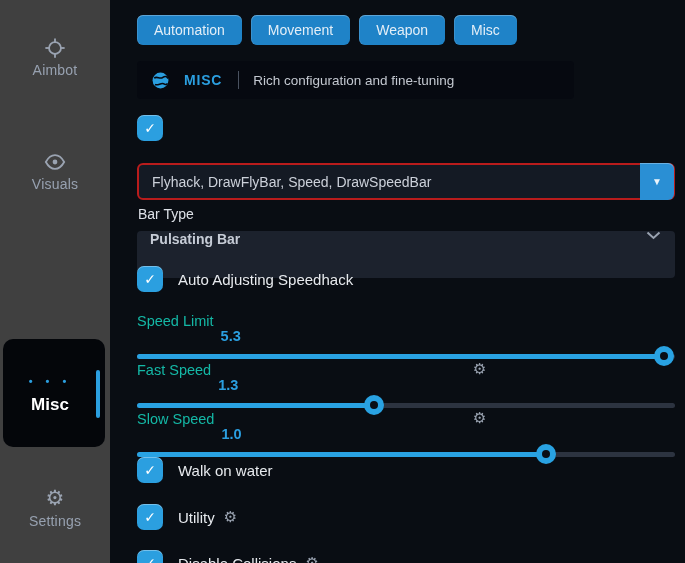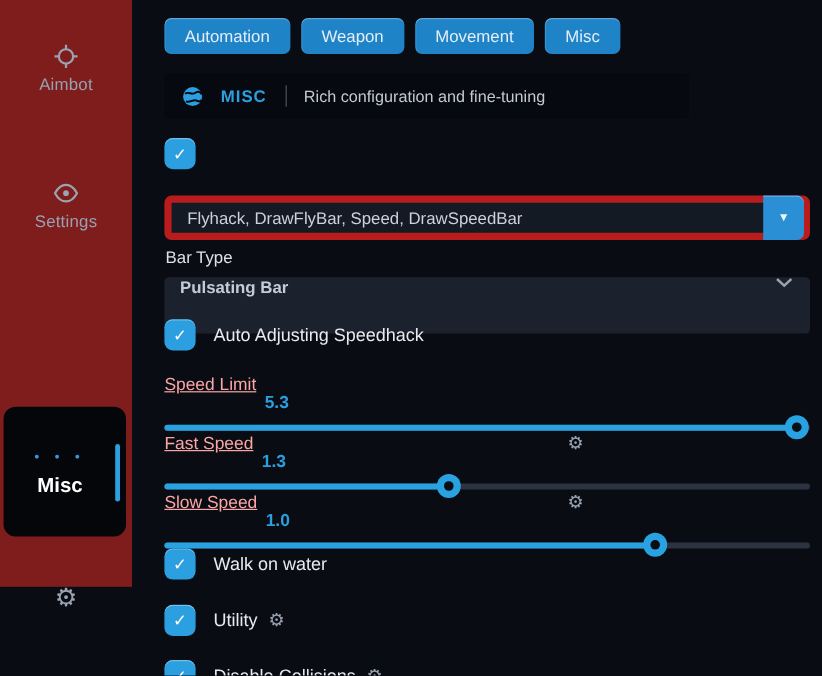--- a/index.html
+++ b/index.html
@@ -3,21 +3,21 @@
 <meta charset="utf-8">
 <style>
   html,body{margin:0;padding:0;}
   body{
     width:685px;height:563px;position:relative;overflow:hidden;
     background:#090d13;
     font-family:"Liberation Sans","DejaVu Sans",sans-serif;
     -webkit-font-smoothing:antialiased;
   }
   
-  .sidebar{position:absolute;left:0;top:0;width:110px;height:489px;background:#7f1d1d;}
+  .sidebar{position:absolute;left:0;top:0;width:110px;height:563px;background:#404040;}
   .nav-item{position:absolute;left:0;width:110px;text-align:center;color:#97a1b0;cursor:pointer;}
   .nav-item .nav-icon{display:inline-block;height:22px;line-height:22px;}
   .nav-item .nav-label{display:block;margin-top:4px;font-size:14px;letter-spacing:.2px;}
   .nav-icon svg{vertical-align:middle;}
   .gear-glyph{font-family:"DejaVu Sans",sans-serif;color:#9aa3b1;}
   .misc-card{
     position:absolute;left:3px;top:339px;width:102px;height:108px;
     background:#04060a;border-radius:10px;cursor:pointer;
   }
   .misc-dots{position:absolute;left:0;right:8px;top:36px;text-align:center;letter-spacing:5px;
@@ -48,41 +48,41 @@
     align-items:center;justify-content:center;cursor:pointer;flex:0 0 auto;
     box-shadow:inset 0 1px 0 rgba(255,255,255,.35);
   }
   .checkbox .check{color:#fff;font-size:14px;font-weight:bold;visibility:hidden;}
   .checkbox.checked .check{visibility:visible;}
   .check-label{color:#e7eaee;font-size:15px;margin-left:15px;}
   .row-gear{margin-left:9px;font-size:15px;cursor:pointer;}
   
   .multiselect{
     position:absolute;left:137px;top:163px;width:538px;height:37px;box-sizing:border-box;
-    background:#141a24;border:6px solid #b91c1c;border-radius:6px;cursor:pointer;
+    background:#141a24;border:2px solid #b91c1c;border-radius:6px;cursor:pointer;
     display:flex;align-items:center;
   }
   .multiselect-value{color:#ccd1da;font-size:14px;margin-left:13px;flex:1;}
   .multiselect-btn{
     width:34px;height:37px;margin:-1px -1px -1px 0;border-radius:0 6px 6px 0;background:#2a8fd4;
     display:flex;align-items:center;justify-content:center;cursor:pointer;
     box-shadow:inset 0 1px 0 rgba(255,255,255,.3);
   }
   .multiselect-btn .tri{color:#eaf4fb;font-size:10px;}
   .field-label{position:absolute;left:138px;color:#dde1e7;font-size:14px;}
   .dropdown{
     position:absolute;left:137px;top:231px;width:538px;height:47px;box-sizing:border-box;
     background:#1c222d;border-radius:4px;display:flex;align-items:flex-start;cursor:pointer;
   }
   .dropdown-value{color:#c6ccd6;font-size:14px;font-weight:bold;margin-left:13px;flex:1;}
   .dropdown .chev{margin-right:14px;display:flex;}
   
   .slider-block{position:absolute;left:137px;width:538px;}
   .slider-label-row{position:relative;height:18px;display:flex;align-items:center;}
-  .slider-label{color:#fca5a5;font-size:14.5px;text-decoration:underline;}
+  .slider-label{color:#14b8a6;font-size:14.5px;}
   .slider-value{color:#2b9fe0;font-size:14.5px;font-weight:bold;margin-left:7px;margin-top:29px;}
   .slider-gear{position:absolute;left:336px;top:-1px;font-size:15px;cursor:pointer;}
   .slider-track{
     position:relative;margin-top:24px;height:5px;border-radius:3px;background:#2c3340;cursor:pointer;
   }
   .slider-fill{position:absolute;left:0;top:0;height:5px;border-radius:3px;background:#29a2e2;}
   .slider-handle{
     position:absolute;top:-8px;width:20px;height:20px;margin-left:-10px;border-radius:50%;
     background:#29a2e2;cursor:grab;
   }
@@ -108,40 +108,41 @@
     <span class="nav-label">Aimbot</span>
   </div>
 
   <div class="nav-item" style="top:150px">
     <span class="nav-icon">
       <svg width="24" height="22" viewBox="0 0 24 24" fill="none" stroke="#9aa3b1" stroke-width="2">
         <path d="M2 12 C5 6.5 9 4.5 12 4.5 C15 4.5 19 6.5 22 12 C19 17.5 15 19.5 12 19.5 C9 19.5 5 17.5 2 12 Z"></path>
         <circle cx="12" cy="12" r="2.6" fill="#9aa3b1" stroke="none"></circle>
       </svg>
     </span>
-    <span class="nav-label">Settings</span>
+    <span class="nav-label">Visuals</span>
   </div>
 
 
   <div class="misc-card">
     <span class="misc-dots">• • •</span>
     <span class="misc-label">Misc</span>
     <span class="misc-indicator"></span>
   </div>
 
   <div class="nav-item" style="top:487px">
     <span class="nav-icon gear-glyph" style="font-size:21px">⚙</span>
+    <span class="nav-label">Settings</span>
   </div>
 
 </div>
 
 <div class="tabs">
   <div class="tab">Automation</div>
+  <div class="tab">Movement</div>
   <div class="tab">Weapon</div>
-  <div class="tab">Movement</div>
   <div class="tab">Misc</div>
 </div>
 
 <div class="section-header">
   <span class="globe">
     <svg width="19" height="19" viewBox="0 0 24 24">
       <circle cx="12" cy="12" r="10" fill="#2b9fe0"></circle>
       <path d="M4 9 C8 6 11 11 15 8 C18 6 20 7 21.5 9.5 M5 17 C9 19 13 14 17 16.5 C19 17.7 20 17 20.8 15.5" stroke="#060910" stroke-width="2" fill="none"></path>
     </svg>
   </span>

